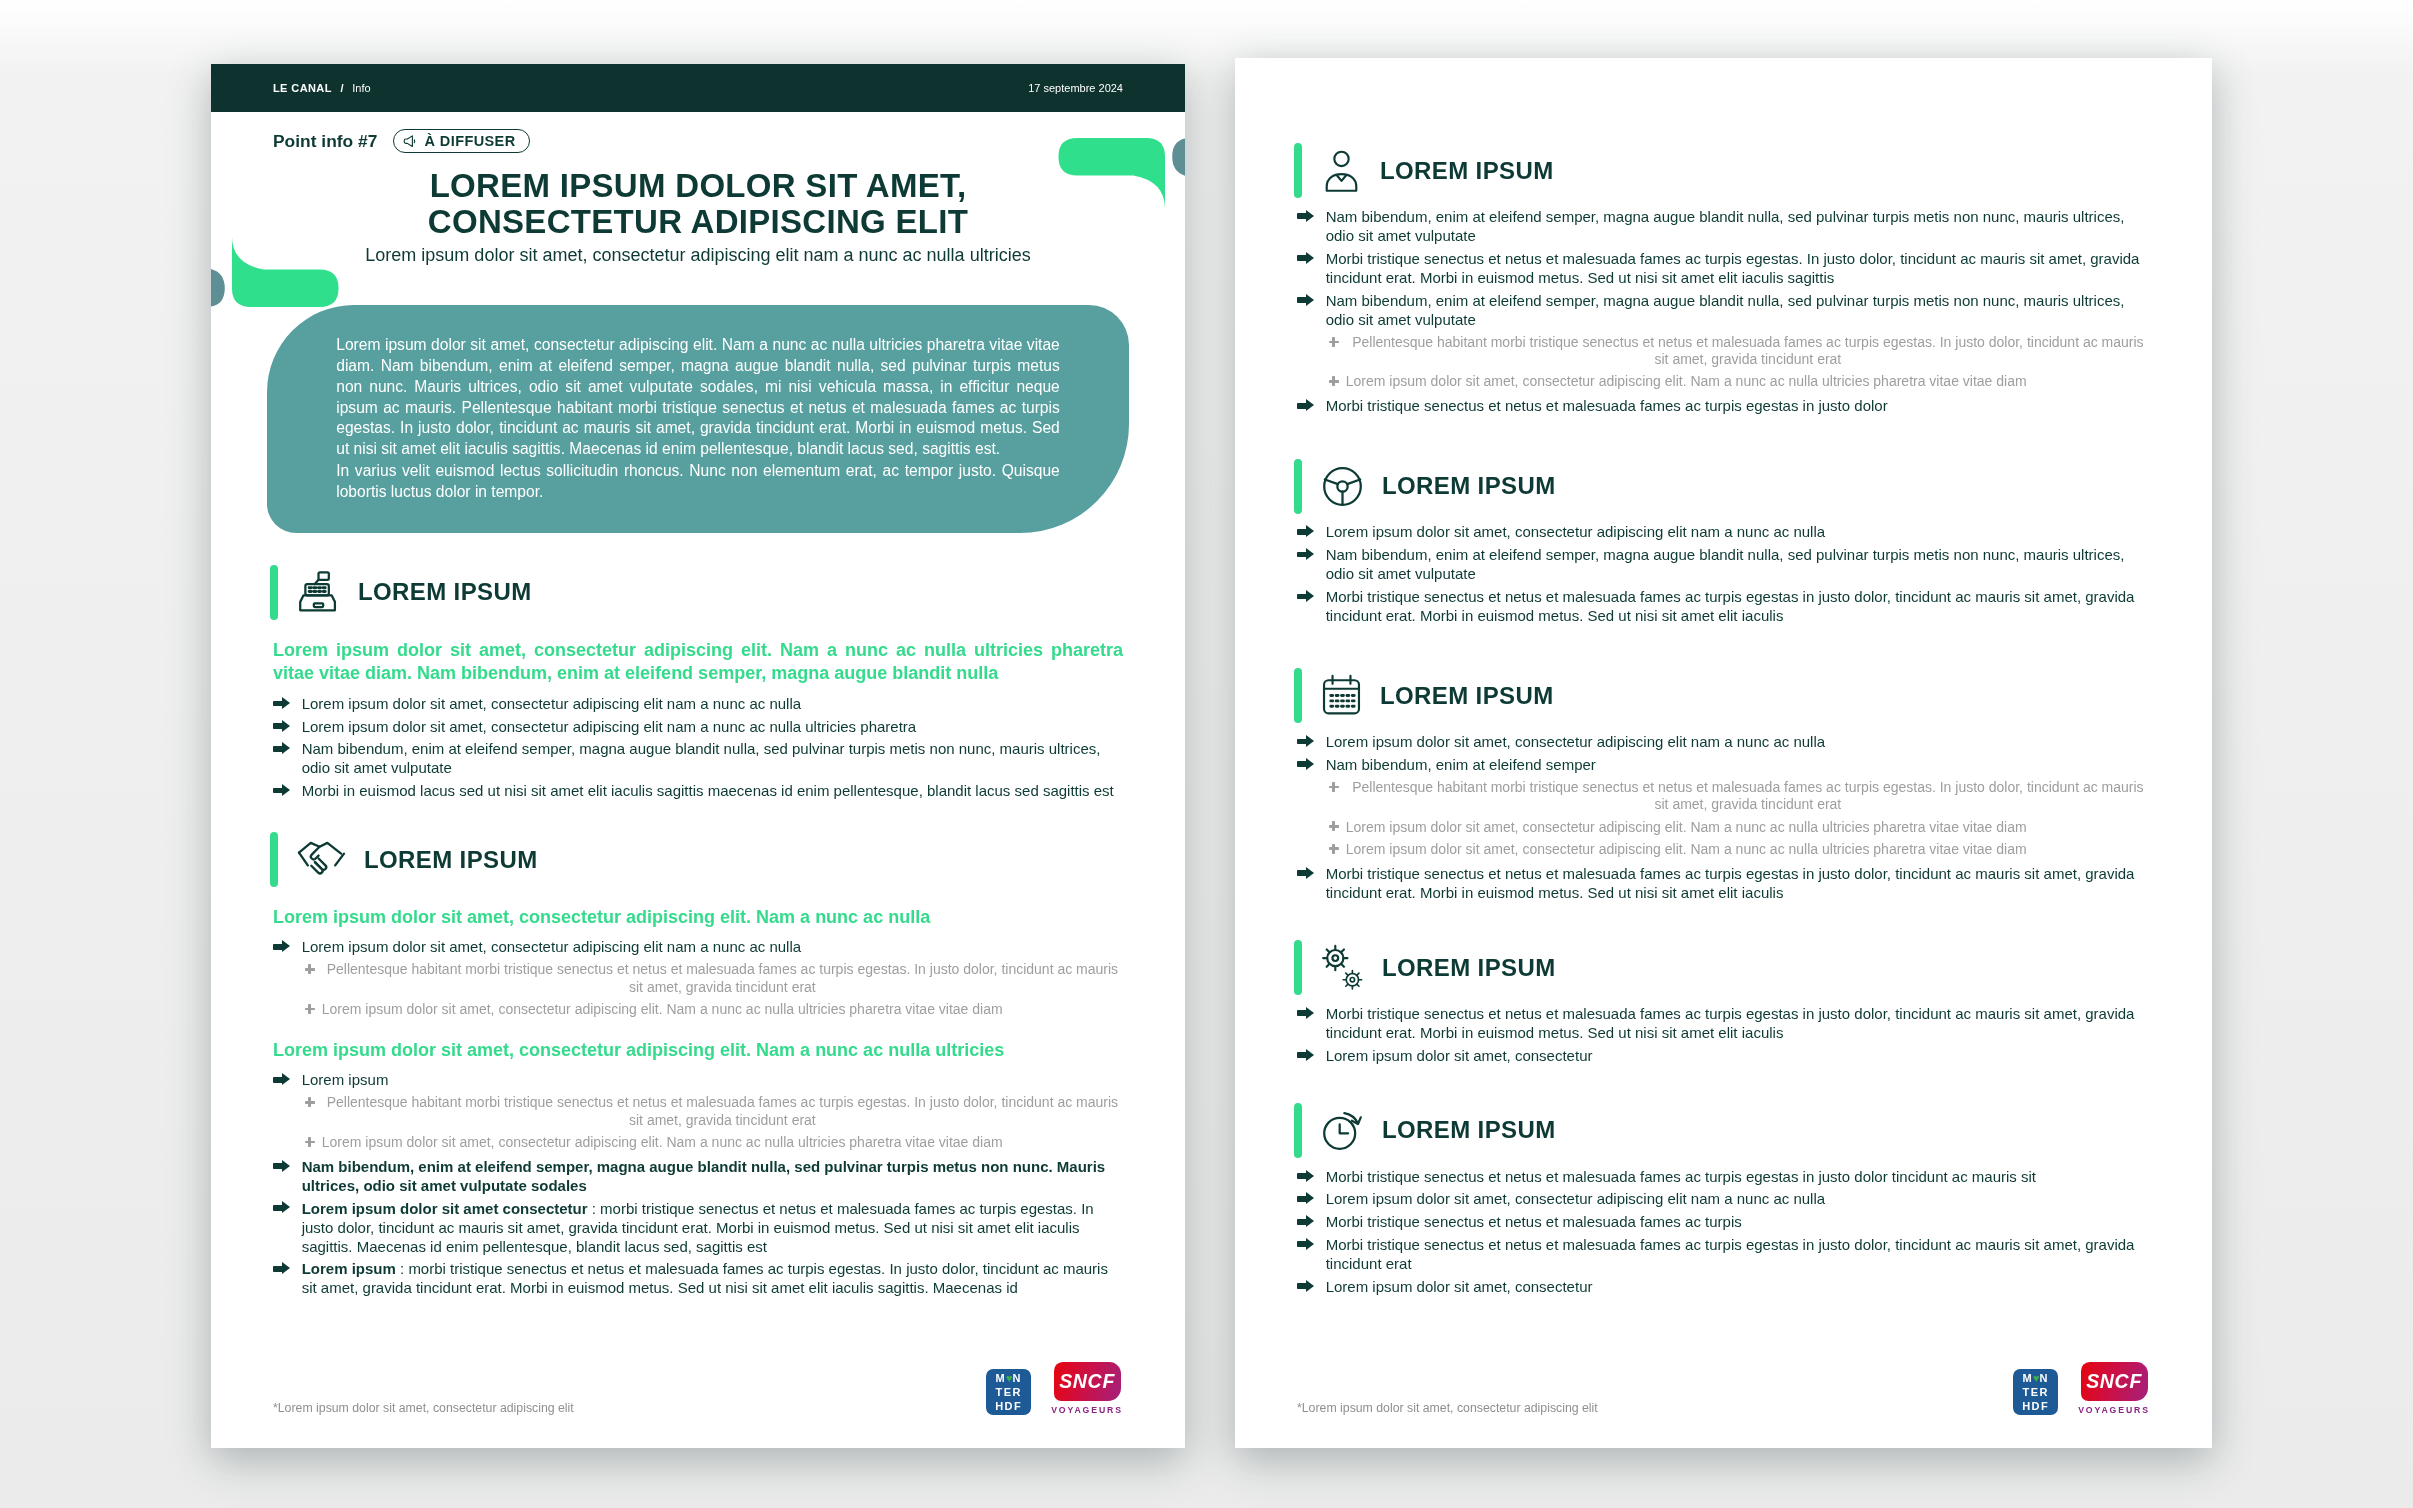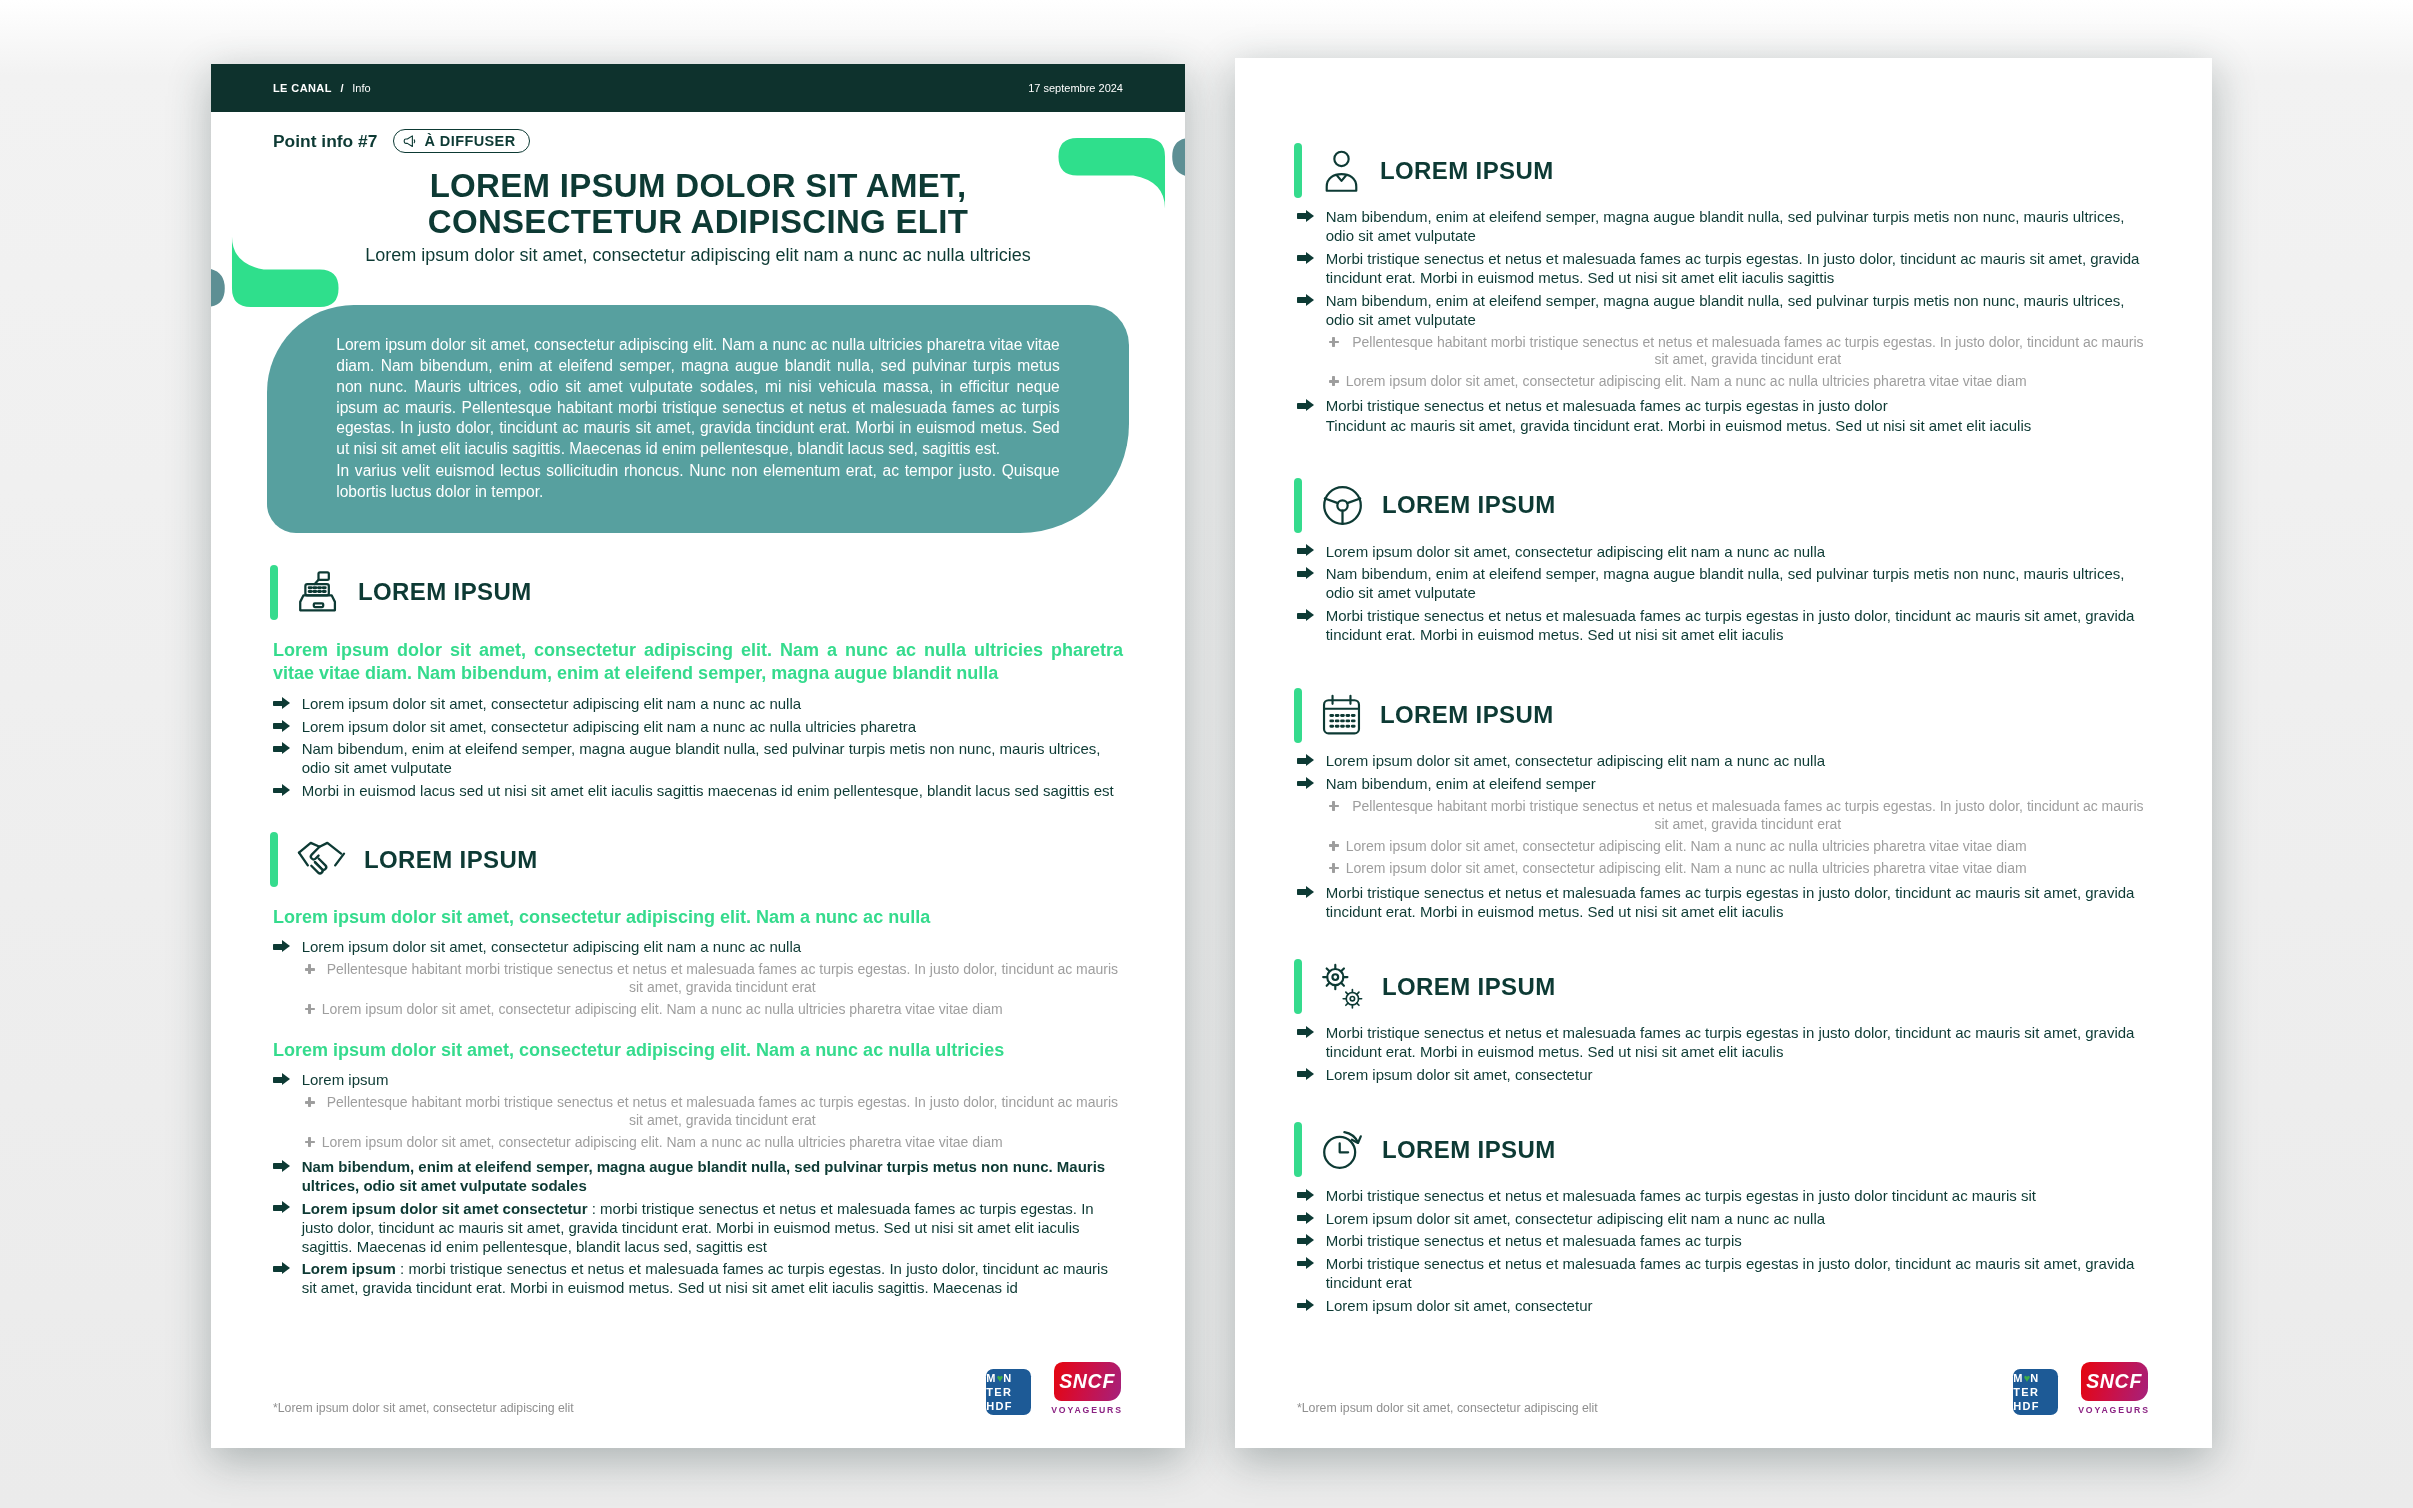--- a/index.html
+++ b/index.html
@@ -58,21 +58,21 @@
 
   ul.subs{list-style:none;margin:3.6px 0 2.2px;padding:0 0 0 2.9px;color:#9e9e9e;font-size:14px;line-height:1.23;}
   ul.subs>li{display:flex;gap:7.2px;margin-top:5px;text-align:center;}
   .plus{flex:none;position:relative;width:10px;height:10px;margin-top:2.9px;}
   .plus::before{content:"";position:absolute;left:3.8px;top:0;width:2.5px;height:10px;background:#9e9e9e;border-radius:0.7px;}
   .plus::after{content:"";position:absolute;left:0;top:3.8px;width:10px;height:2.5px;background:#9e9e9e;border-radius:0.7px;}
 
   .foot{position:absolute;left:62px;right:62px;bottom:33px;display:flex;align-items:flex-end;justify-content:space-between;}
   .note{font-size:12.3px;color:#8f8f8f;}
   .logos{display:flex;align-items:flex-end;gap:20px;}
-  .mtr{width:45px;height:46px;background:#1d5a96;border-radius:7.2px;display:flex;flex-direction:column;justify-content:center;color:#fff;font-weight:800;font-size:11px;line-height:1.3;letter-spacing:1.4px;}
+  .mtr{width:45px;height:46px;background:#1d5a96;border-radius:7.2px;display:flex;flex-direction:column;align-items:center;justify-content:center;color:#fff;font-weight:800;font-size:11px;line-height:1.3;letter-spacing:1.4px;}
   .mtr .heart{color:#3fae49;letter-spacing:0;}
   .sncf{display:flex;flex-direction:column;align-items:center;gap:3.6px;}
   .sncf-mark{width:67px;height:39px;border-radius:8.7px 11.6px 13px 7.2px;background:linear-gradient(105deg,#e30613 5%,#ce0f42 45%,#a5217c 100%);display:flex;align-items:center;justify-content:center;color:#fff;font-weight:800;font-style:italic;font-size:19.5px;letter-spacing:0.7px;margin-top:6px;}
   .sncf-sub{color:#8b2383;font-weight:700;font-size:8.7px;letter-spacing:1.9px;}
 
   .deco{position:absolute;}
   .deco.right{top:74px;right:-27.5px;}
   .deco.left{top:171px;left:-27.5px;transform:rotate(180deg);}
 
   #page2 .content{padding-top:85px;}
@@ -304,21 +304,20 @@
               </li>
           </ul>
         </span>
       </li>
       <li>
           <span class="arr">
             <i class="arrow"></i>
           </span>
         <span class="btext">
           <span class="cont">Morbi tristique senectus et netus et malesuada fames ac turpis egestas in justo dolor</span>
-          <span class="cont">Tincidunt ac mauris sit amet, gravida tincidunt erat. Morbi in euismod metus. Sed ut nisi sit amet elit iaculis</span>
         </span>
       </li>
     </ul>
 
     <div class="sec-head mt-b">
       <span class="gbar"></span>
       <svg class="ic" width="45" height="45" viewBox="0 0 48 48">
         <circle cx="24" cy="24" r="19.5"></circle>
         <circle cx="24" cy="24" r="5.5"></circle>
         <path d="M24 29.5 V43.5 M19 21.5 L5.2 16.5 M29 21.5 L42.8 16.5"></path>

